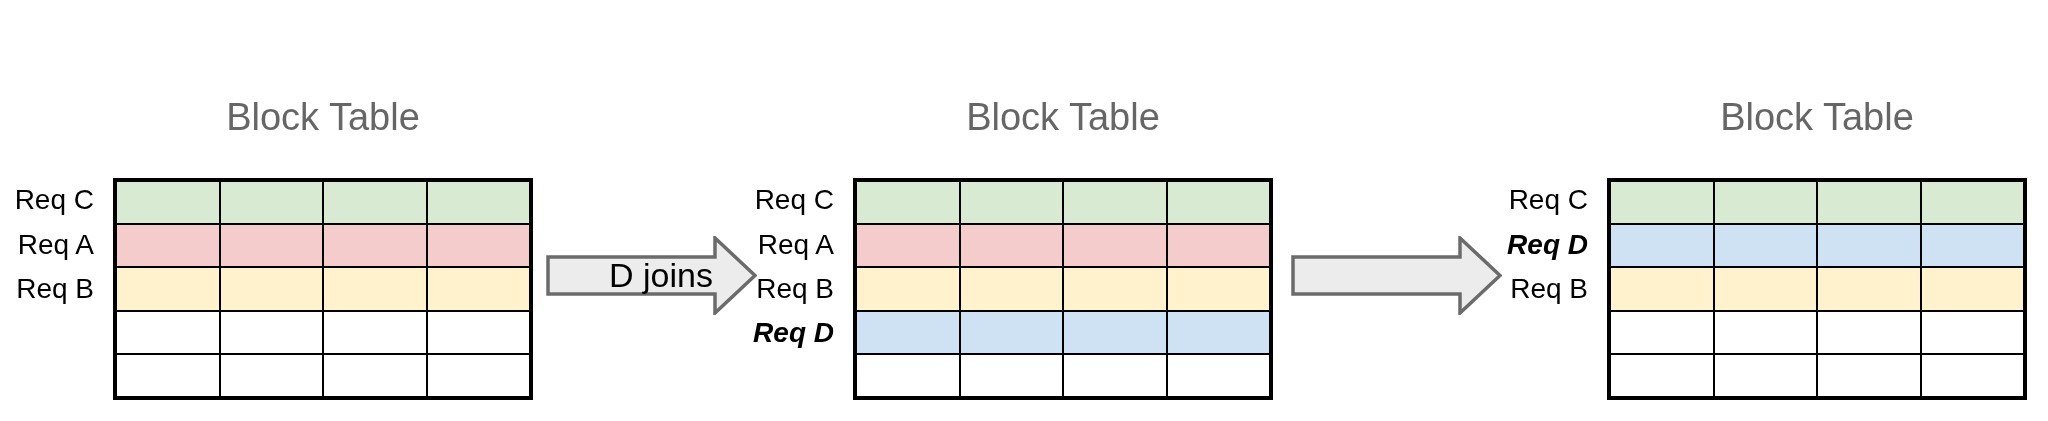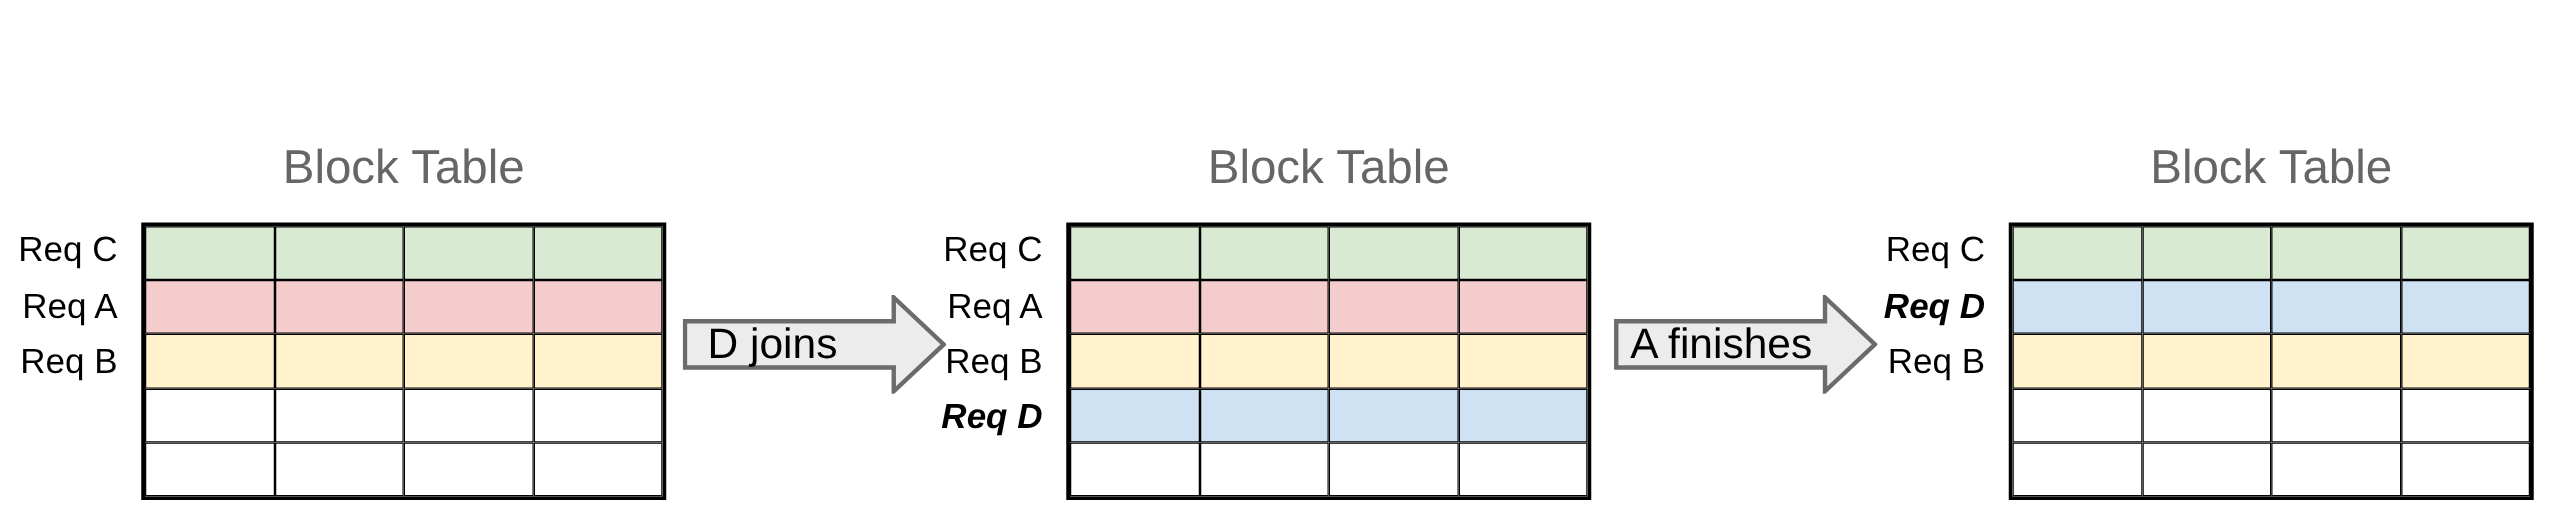--- a/index.html
+++ b/index.html
@@ -5,21 +5,21 @@
   html,body{margin:0;padding:0;background:#ffffff;}
   .page{
     position:relative;width:2048px;height:421px;background:#ffffff;
     font-family:"Liberation Sans",sans-serif;overflow:hidden;
   }
   .title{
     position:absolute;top:8px;left:0;width:100%;text-align:center;
     font-size:48px;line-height:52px;color:var(--title-color,#000);
   }
   .caption{
-    position:absolute;top:112px;width:420px;text-align:center;
+    position:absolute;top:95px;width:420px;text-align:center;
     font-size:38px;line-height:44px;color:var(--caption-gray,#666);
   }
   .block-grid{
     position:absolute;top:178px;width:420px;height:222px;
     display:grid;grid-template-columns:repeat(4,1fr);grid-template-rows:repeat(5,1fr);
     border:3px solid var(--cell-border,#000);box-sizing:border-box;background:#fff;
   }
   .cell{border:1.4px solid var(--cell-border,#000);}
   .row-labels{position:absolute;top:0;height:328px;}
   .row-label{
@@ -128,20 +128,19 @@
       <div class="cell" style="background: rgb(255, 255, 255);"></div>
       <div class="cell" style="background: rgb(255, 255, 255);"></div>
       <div class="cell" style="background: rgb(255, 255, 255);"></div>
       <div class="cell" style="background: rgb(255, 255, 255);"></div>
       <div class="cell" style="background: rgb(255, 255, 255);"></div>
     </div>
 
   <svg class="arrow" style="left:546px" viewBox="0 0 211 79">
     <polygon points="2,21 169,21 169,2 209,39.5 169,77 169,58 2,58"></polygon>
   </svg>
-  <div class="arrow-label" style="left:533px;width:170px">D joins</div>
+  <div class="arrow-label" style="left:576px;width:170px">D joins</div>
 
   <svg class="arrow" style="left:1291px" viewBox="0 0 211 79">
     <polygon points="2,21 169,21 169,2 209,39.5 169,77 169,58 2,58"></polygon>
   </svg>
-  <div class="arrow-label" style="left:1291px;width:172px">A finishes</div>
 
 </div>
 
 </body></html>

